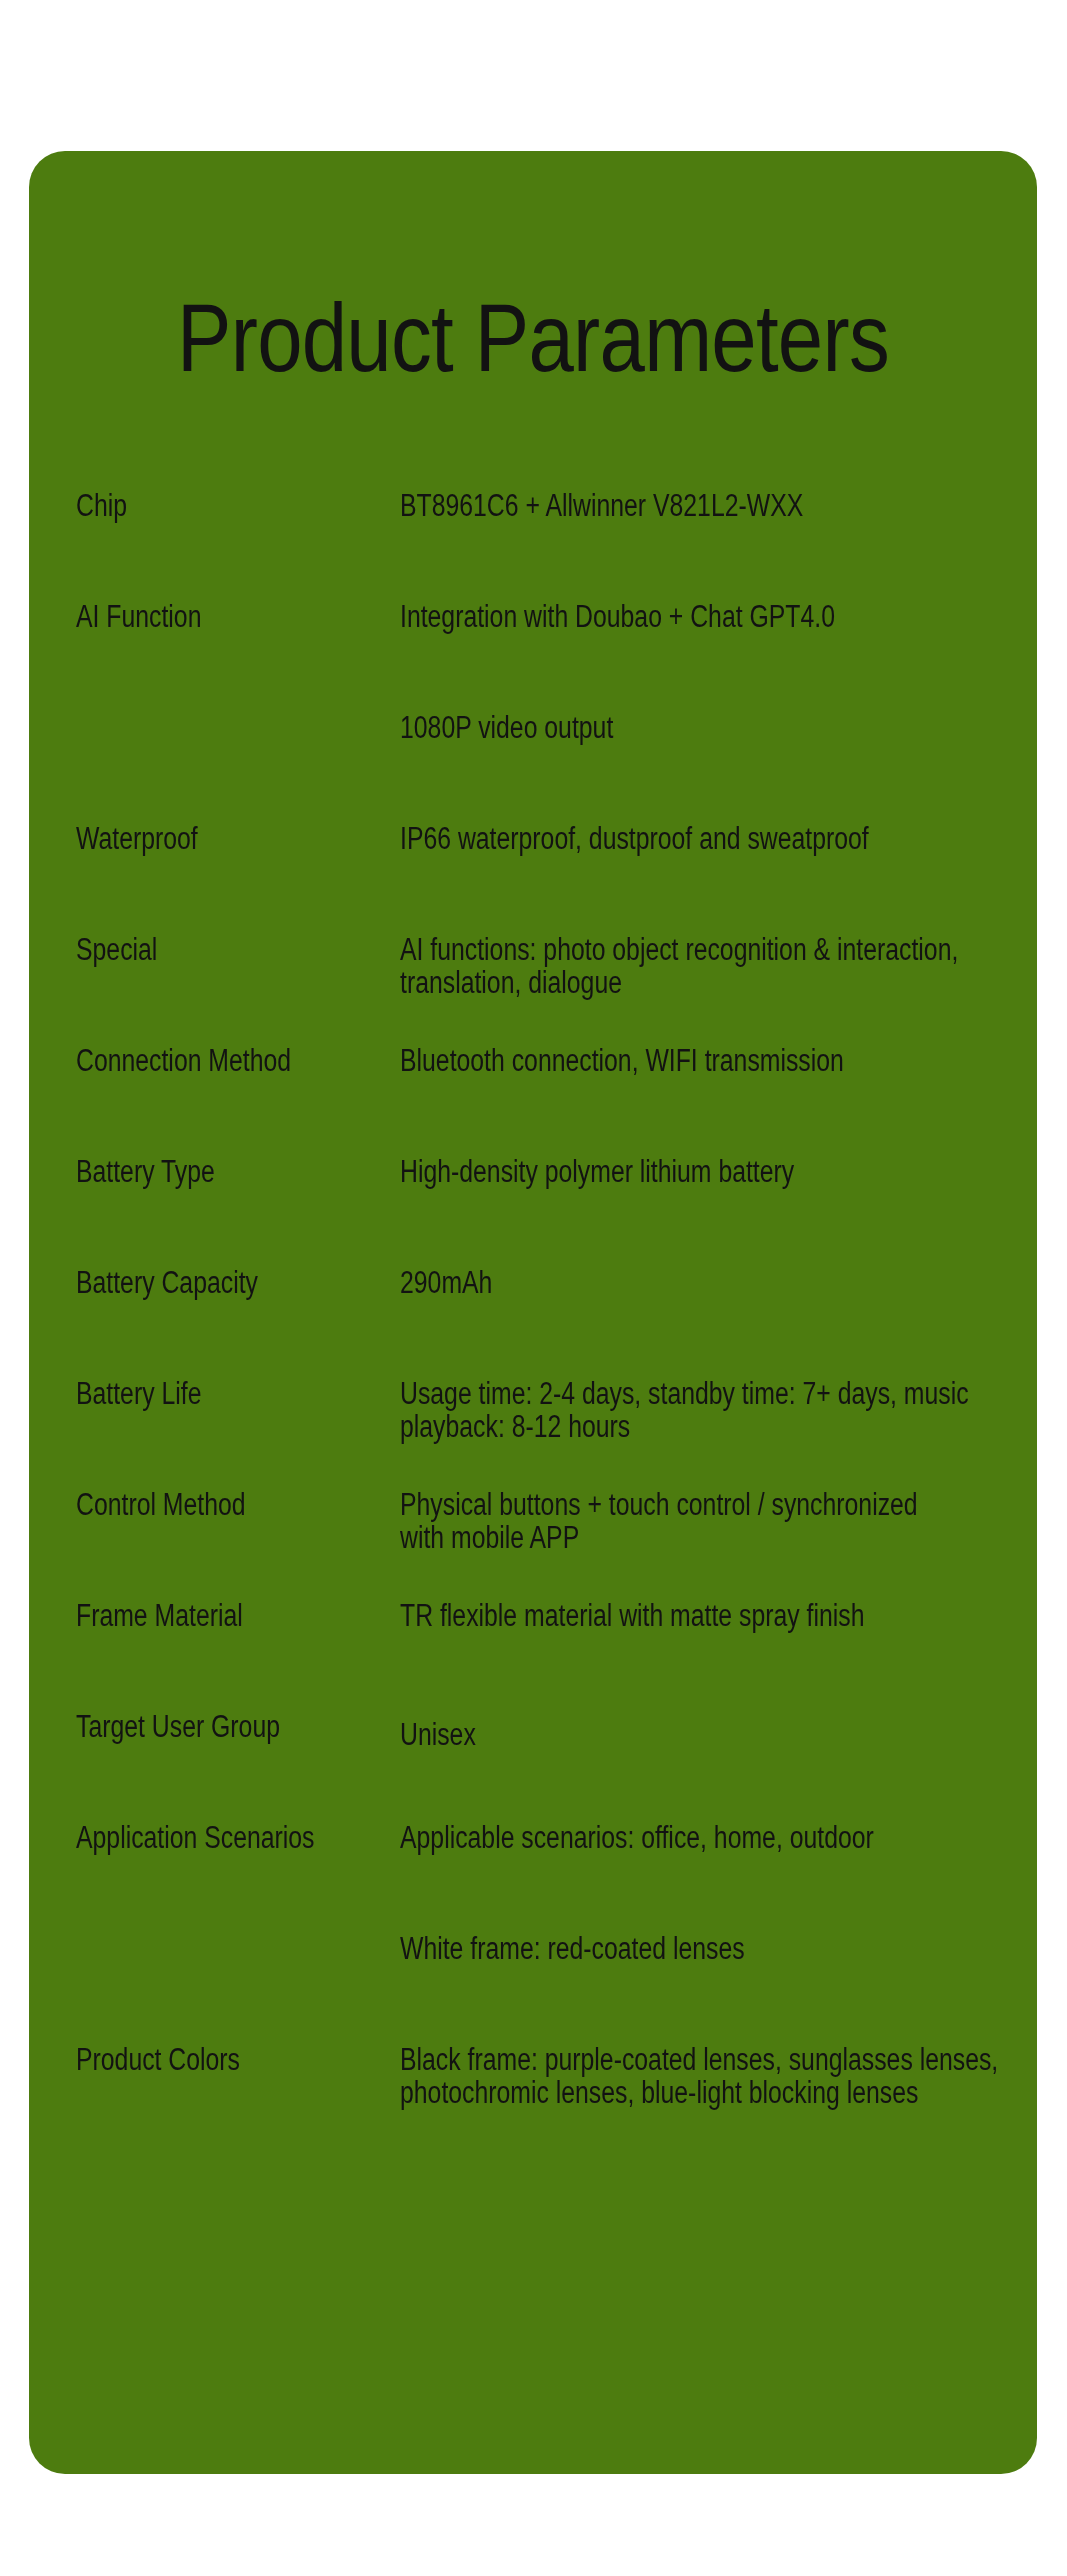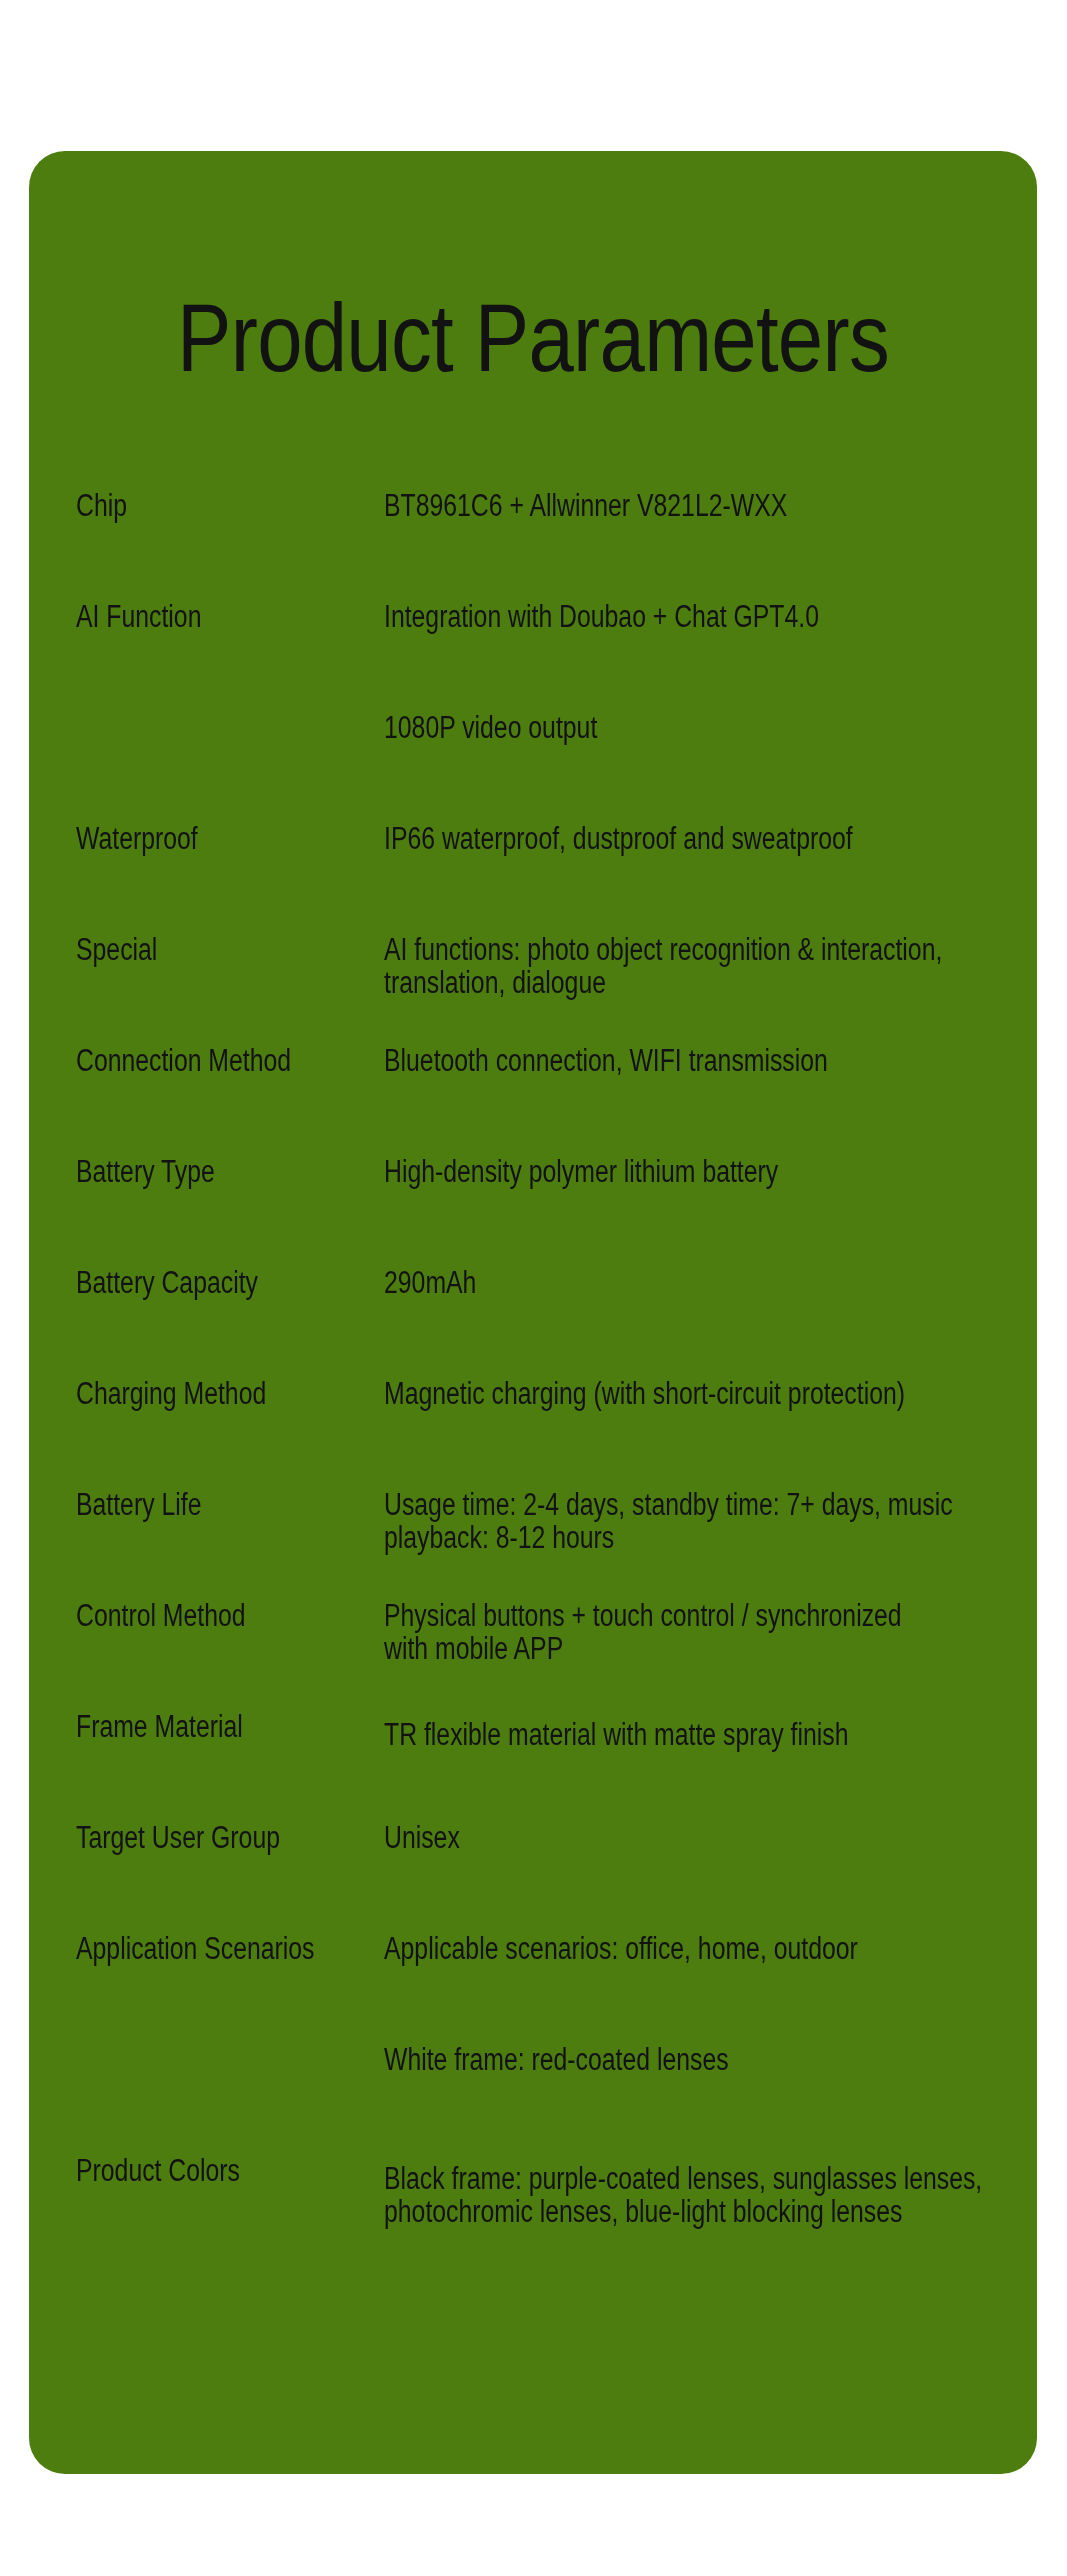--- a/index.html
+++ b/index.html
@@ -31,20 +31,21 @@
     position: absolute;
     left: 47px; top: 338px;
     width: 961px;
   }
   .row {
     height: 111px;
     display: flex;
     align-items: flex-start;
     font-size: 31px;
     line-height: 33px;
+    gap: 16px;
   }
   .label {
     width: 308px;
     flex: none;
     white-space: nowrap;
     transform: scaleX(0.8);
     transform-origin: 0 0;
   }
   .value {
     flex: none;
@@ -89,24 +90,20 @@
     </div>
     <div class="row">
       <div class="label">Battery Type</div>
       <div class="value">High-density polymer lithium battery</div>
     </div>
     <div class="row">
       <div class="label">Battery Capacity</div>
       <div class="value">290mAh</div>
     </div>
     <div class="row">
-      <div class="label">Charging Method</div>
-      <div class="value">Magnetic charging (with short-circuit protection)</div>
-    </div>
-    <div class="row">
       <div class="label">Battery Life</div>
       <div class="value">Usage time: 2-4 days, standby time: 7+ days, music
 playback: 8-12 hours</div>
     </div>
     <div class="row">
       <div class="label">Control Method</div>
       <div class="value">Physical buttons + touch control / synchronized
 with mobile APP</div>
     </div>
     <div class="row">

